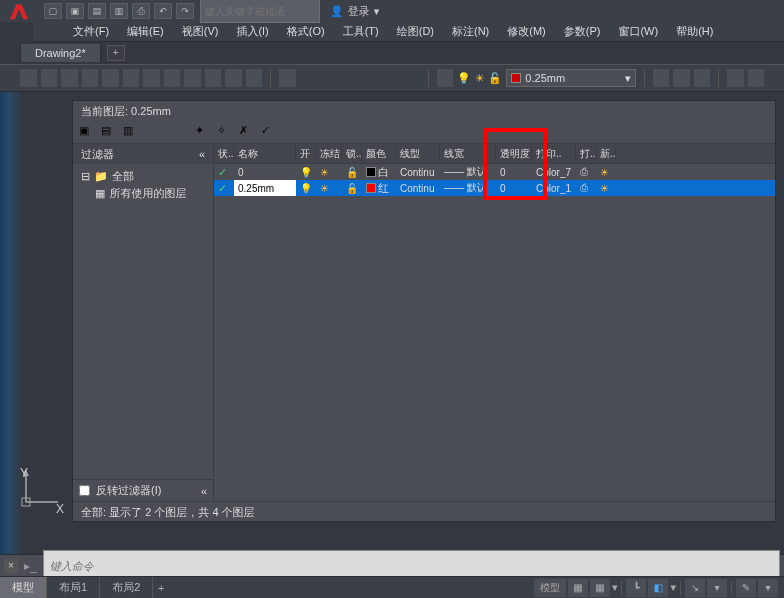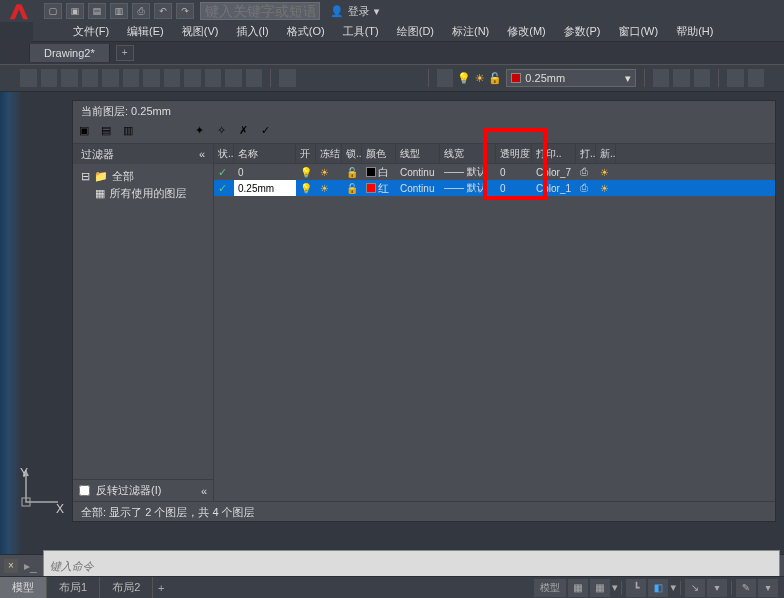--- a/index.html
+++ b/index.html
@@ -6,27 +6,27 @@
   body { width: 784px; height: 598px; background: #333740; overflow: hidden; position: relative; }
   
   .titlebar { height: 22px; background: #3b3f48; display: flex; align-items: center; color: #ddd; }
   .logo { width: 38px; height: 22px; display: flex; align-items: center; justify-content: center; }
   .logo svg { width: 30px; height: 20px; }
   .qat { display: flex; gap: 4px; padding: 0 6px; }
   .qat-btn { width: 18px; height: 16px; background: #4a4e57; border: 1px solid #5a5e67; display: flex; align-items: center; justify-content: center; color: #bbb; font-size: 9px; }
   .title-center { flex: 1; text-align: center; color: #ccc; font-size: 12px; display:flex; gap:18px; justify-content:center; }
   .title-center .app { color:#aaa; }
   .title-center .file { color:#ddd; }
-  .search-box { width: 120px; height: 18px; background: #5a5e67; border: 1px solid #6a6e77; color: #999; font-size: 14px; padding: 0 4px; }
+  .search-box { width: 120px; height: 24px; background: #5a5e67; border: 1px solid #6a6e77; color: #999; font-size: 10px; padding: 0 4px; }
   .login { display: flex; align-items: center; gap: 4px; padding: 0 10px; color: #ccc; }
   
   .menubar { height: 20px; background: #3b3f48; display: flex; align-items: center; padding: 0 40px; gap: 18px; color: #ddd; font-size: 11px; border-bottom: 1px solid #2a2d34; margin-left: 33px; }
   .menu-item { cursor: pointer; }
   
-  .filetabs { height: 22px; background: #34373f; display: flex; align-items: center; padding-left: 20px; margin-left: 9px; }
+  .filetabs { height: 22px; background: #34373f; display: flex; align-items: center; padding-left: 20px; }
   .file-tab { padding: 3px 14px; background: #4a4e57; color: #ddd; font-size: 11px; border-left:1px solid #2a2d34; border-right:1px solid #2a2d34;}
   .file-tab-add { width:18px; height:16px; background:#3a3d45; border:1px solid #555; margin-left:6px; text-align:center; color:#aaa; font-size:10px; line-height:14px;}
   
   .ribbon { height: 28px; background: #3b3f48; border-top: 1px solid #555; border-bottom: 1px solid #2a2d34; display: flex; align-items: center; padding: 0 20px; gap: 4px; }
   .rib-btn { width: 18px; height: 18px; background: #4a4e57; }
   .rib-sep { width: 1px; height: 18px; background: #555; margin: 0 4px; }
   .layer-combo { width: 140px; height: 18px; background: #4a4e57; border: 1px solid #666; color: #ddd; display: flex; align-items: center; padding: 0 4px; gap: 4px; }
   .layer-combo .sq { width:10px; height:10px; background:#c00; border:1px solid #888;}
   
   .canvas-area { position: absolute; left:0; top:92px; right:0; bottom:44px; background: #33373f; }

